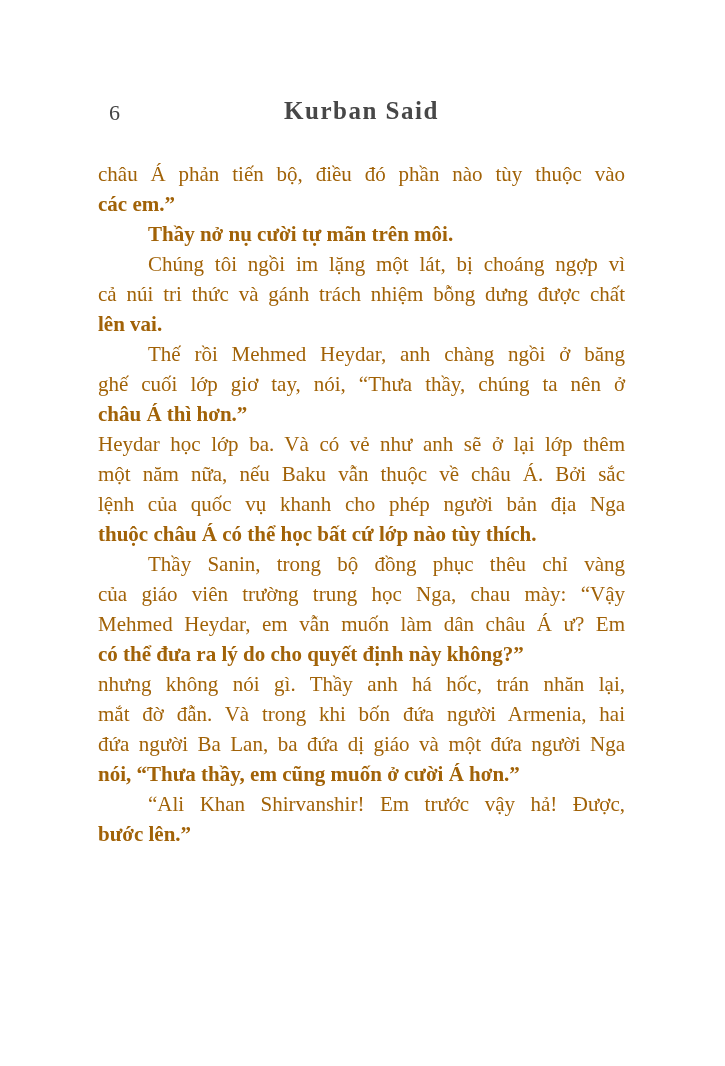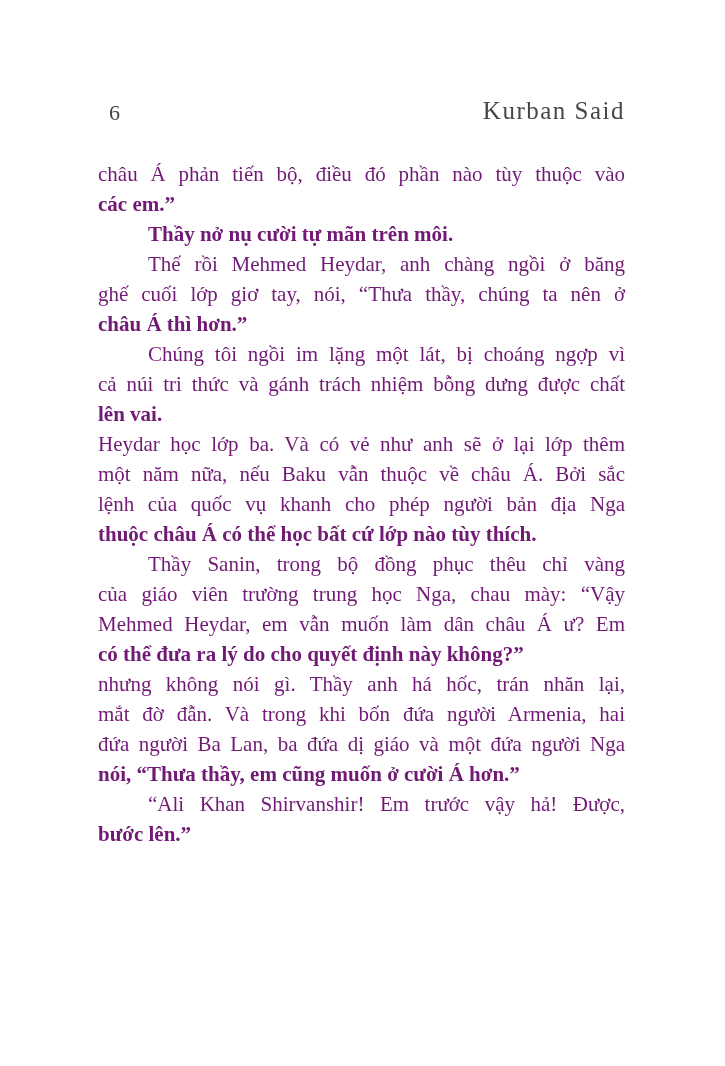--- a/index.html
+++ b/index.html
@@ -26,34 +26,34 @@
   }
   .page-number {
     position: absolute;
     left: 11px;
     top: 2px;
     font-size: 22px;
     letter-spacing: 0.5px;
   }
   .running-title {
     display: block;
-    text-align: right;
+    text-align: center;
     font-size: 25px;
     letter-spacing: 1.5px;
-    font-weight: 400;
+    font-weight: 700;
     color: #474747;
   }
   .body-text {
     position: absolute;
     top: 159px;
     left: 98px;
     width: 527px;
     font-size: 21px;
     line-height: 30px;
-    color: #701a75;
+    color: #a16207;
   }
   .paragraph { margin: 0; }
   .line {
     text-align: justify;
     text-align-last: justify;
   }
   .line.last {
     text-align: left;
     text-align-last: left;
     font-weight: bold;
@@ -73,28 +73,28 @@
 
   <main class="body-text" id="body-text">
       <div class="paragraph">
         <div class="line">châu Á phản tiến bộ, điều đó phần nào tùy thuộc vào</div>
         <div class="line last">các em.”</div>
       </div>
       <div class="paragraph">
         <div class="line last indent">Thầy nở nụ cười tự mãn trên môi.</div>
       </div>
       <div class="paragraph">
+        <div class="line indent">Chúng tôi ngồi im lặng một lát, bị choáng ngợp vì</div>
+        <div class="line">cả núi tri thức và gánh trách nhiệm bỗng dưng được chất</div>
+        <div class="line last">lên vai.</div>
+      </div>
+      <div class="paragraph">
         <div class="line indent">Thế rồi Mehmed Heydar, anh chàng ngồi ở băng</div>
         <div class="line">ghế cuối lớp giơ tay, nói, “Thưa thầy, chúng ta nên ở</div>
         <div class="line last">châu Á thì hơn.”</div>
-      </div>
-      <div class="paragraph">
-        <div class="line indent">Chúng tôi ngồi im lặng một lát, bị choáng ngợp vì</div>
-        <div class="line">cả núi tri thức và gánh trách nhiệm bỗng dưng được chất</div>
-        <div class="line last">lên vai.</div>
       </div>
       <div class="paragraph">
         <div class="line">Heydar học lớp ba. Và có vẻ như anh sẽ ở lại lớp thêm</div>
         <div class="line">một năm nữa, nếu Baku vẫn thuộc về châu Á. Bởi sắc</div>
         <div class="line">lệnh của quốc vụ khanh cho phép người bản địa Nga</div>
         <div class="line last">thuộc châu Á có thể học bất cứ lớp nào tùy thích.</div>
       </div>
       <div class="paragraph">
         <div class="line indent">Thầy Sanin, trong bộ đồng phục thêu chỉ vàng</div>
         <div class="line">của giáo viên trường trung học Nga, chau mày: “Vậy</div>

